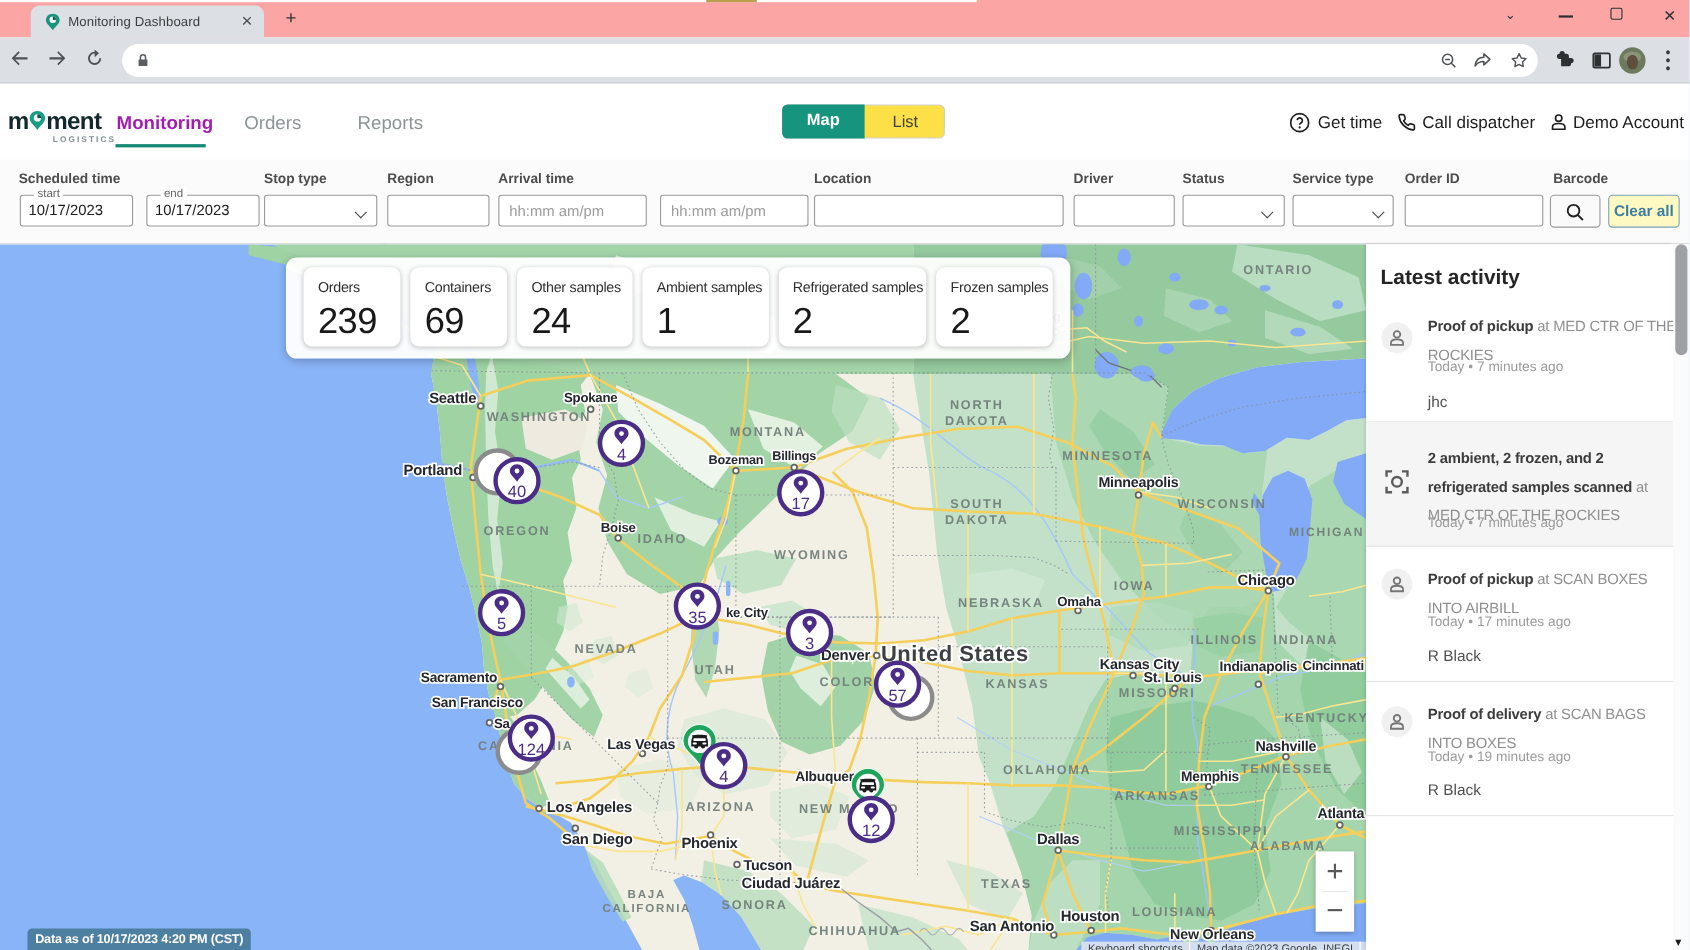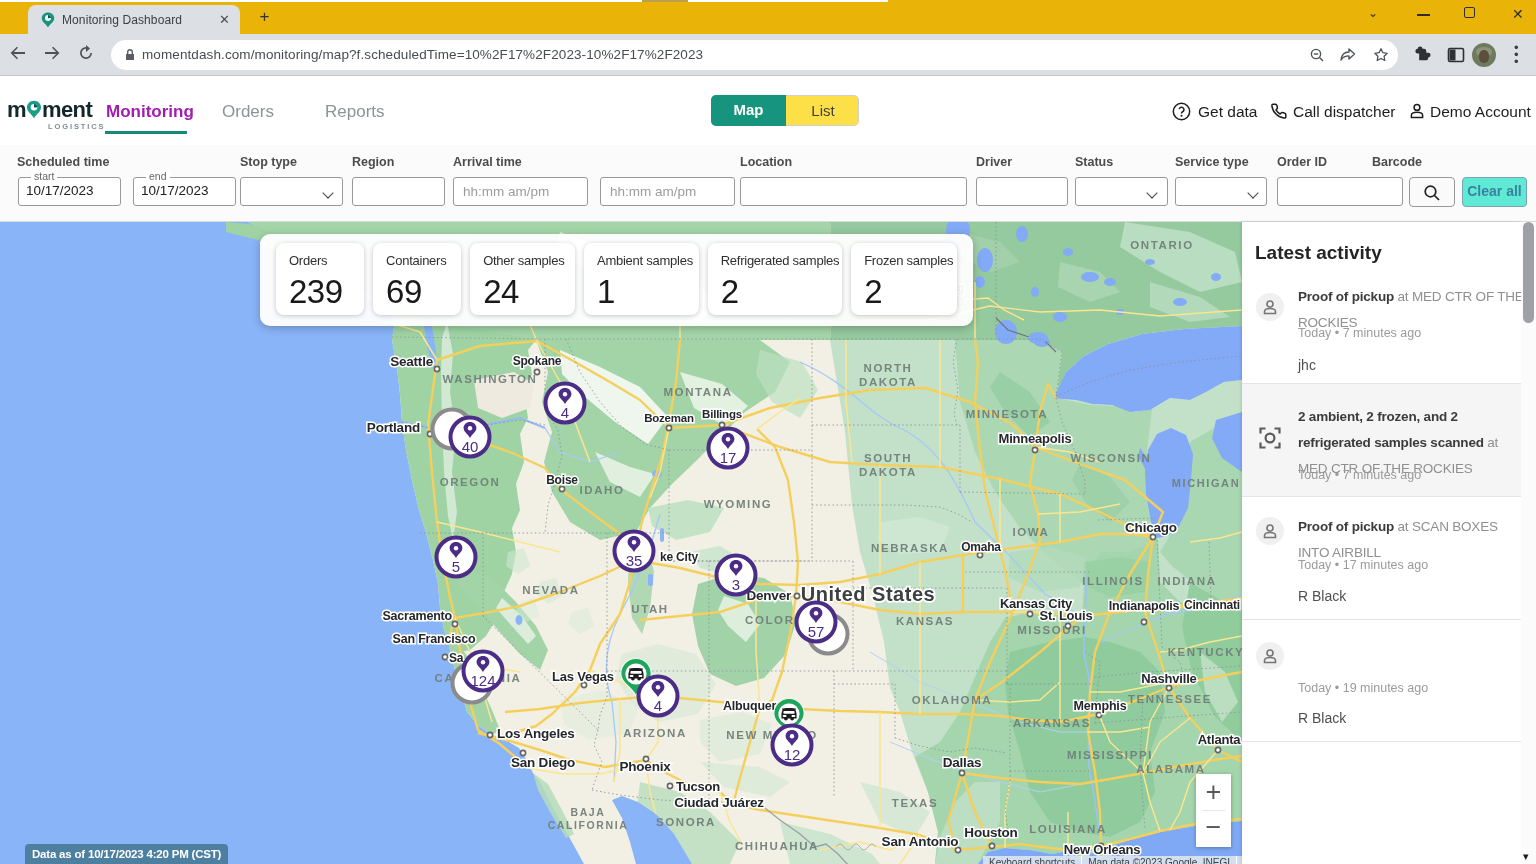--- a/index.html
+++ b/index.html
@@ -1,19 +1,19 @@
 <!DOCTYPE html>
 <html><head>
 <meta charset="utf-8">
 <style>
 *{margin:0;padding:0;box-sizing:border-box}
 html,body{width:1536px;height:864px;overflow:hidden;font-family:"Liberation Sans",sans-serif;background:#fff}
 #stage{position:absolute;top:0;left:0;width:1536px;height:864px;overflow:hidden}
 
-#tabstrip{position:absolute;top:0;left:0;width:1536px;height:34px;background:#eab308}
+#tabstrip{position:absolute;top:0;left:0;width:1536px;height:34px;background:#fca5a5}
 #tab{position:absolute;top:5px;left:28px;width:212px;height:29px;background:#dcdfe3;border-radius:8px 8px 0 0;font-size:12px;color:#3c4043}
 #tab .title{position:absolute;left:34px;top:8px;letter-spacing:.1px}
 #tab .x{position:absolute;right:10px;top:7px;font-size:13px;color:#4a4d51}
 #newtab{position:absolute;left:256px;top:9px;width:17px;height:17px;color:#2f3337;font-size:17px;line-height:16px;text-align:center}
 .winctl{position:absolute;top:3px;color:#2c2e33;font-size:13px}
 #toolbar{position:absolute;top:34px;left:0;width:1536px;height:42px;background:#dcdfe3;border-bottom:1px solid #c3c6ca}
 .navic{position:absolute;top:10px;color:#4e5256}
 #omni{position:absolute;top:6px;left:111px;width:1287px;height:30px;background:#fff;border-radius:15px}
 #omni .url{position:absolute;left:31px;top:7px;font-size:13.5px;color:#474c51;letter-spacing:.1px}
 
@@ -29,21 +29,21 @@
 .hbtn{position:absolute;top:27px;font-size:15.5px;color:#1d1d1d;font-weight:500}
 .hic{position:absolute;top:26px}
 
 #filters{position:absolute;top:145px;left:0;width:1536px;height:77px;background:#fbfbfb;border-bottom:1px solid #d9d9d9}
 .flabel{position:absolute;top:10px;font-size:12.5px;font-weight:bold;color:#4c4c4c}
 .finput{position:absolute;top:32px;height:29px;border:1px solid #999;border-radius:3px;background:#fff}
 .fnotch{position:absolute;top:25px;font-size:10.5px;color:#666;background:#fff;padding:0 3px}
 .fdate{position:absolute;top:38px;font-size:13.5px;color:#202020}
 .fph{position:absolute;top:39px;font-size:13.5px;color:#9c9c9c}
 .chev{position:absolute;top:44px;width:8px;height:8px;border-right:1.6px solid #444;border-bottom:1.6px solid #444;transform:rotate(45deg)}
-#clearall{position:absolute;left:1462px;top:32px;width:65px;height:30px;border:1.5px solid #79a2b6;border-radius:4px;background:#5eead4;color:#3d7f9e;font-weight:bold;font-size:14px;text-align:center;line-height:27px}
+#clearall{position:absolute;left:1462px;top:32px;width:65px;height:30px;border:1.5px solid #79a2b6;border-radius:4px;background:#fef9c3;color:#3d7f9e;font-weight:bold;font-size:14px;text-align:center;line-height:27px}
 #searchbtn{position:absolute;left:1409px;top:32px;width:46px;height:30px;border:1px solid #999;border-radius:4px;background:#fafafa}
 
 #mapwrap{position:absolute;top:222px;left:0;width:1242px;height:642px;overflow:hidden}
 #cards{position:absolute;left:260px;top:12px;width:713px;height:92px;background:rgba(255,255,255,.95);border-radius:10px;box-shadow:0 2px 8px rgba(0,0,0,.25);display:flex;gap:9px;padding:9px 16px 11px;align-items:stretch}
 .card{background:#fff;border-radius:8px;box-shadow:0 1px 5px rgba(0,0,0,.22);padding:10px 0 0 13px}
 .cl{font-size:13px;color:#2f2f2f;letter-spacing:-.25px;white-space:nowrap}
 .cn{font-size:33px;color:#191919;margin-top:5px;letter-spacing:-.5px}
 #databadge{position:absolute;left:25px;top:622px;height:20px;background:#4d7fa0;color:#fff;font-size:11.5px;font-weight:bold;border-radius:4px 4px 0 0;padding:4px 7px 0;letter-spacing:-.2px}
 #zoomctl{position:absolute;left:1196px;top:552px;width:35px;height:73px;background:#fff;box-shadow:0 1px 4px rgba(0,0,0,.3)}
 .zplus{font-size:27px;color:#595959;text-align:center;line-height:36px;height:36px}
@@ -92,21 +92,20 @@
   <svg class="navic" style="left:43px" width="18" height="18" viewBox="0 0 18 18">
         <path d="M2 8h11.2L9 3.8l1.1-1.1L16.4 9l-6.3 6.3L9 14.2 13.2 10H2z" fill="#4e5256"></path>
       </svg>
   <svg class="navic" style="left:77px" width="18" height="18" viewBox="0 0 18 18">
         <path d="M9 3a6 6 0 1 0 6 6h-1.7A4.3 4.3 0 1 1 9 4.7V8l4-3.5L9 1z" fill="#4e5256"></path>
       </svg>
   <div id="omni">
     <svg style="position:absolute;left:12px;top:8px" width="14" height="14" viewBox="0 0 14 14">
           <path d="M7 1a3 3 0 0 0-3 3v2H3v6h8V6h-1V4a3 3 0 0 0-3-3zm0 1.4A1.6 1.6 0 0 1 8.6 4v2H5.4V4A1.6 1.6 0 0 1 7 2.4z" fill="#5a5e63"></path>
         </svg>
-    <span class="url">momentdash.com/monitoring/map?f.scheduledTime=10%2F17%2F2023-10%2F17%2F2023</span>
     <svg style="position:absolute;left:1198px;top:7px" width="16" height="16" viewBox="0 0 16 16">
           <circle cx="7" cy="7" r="4.6" fill="none" stroke="#4e5256" stroke-width="1.4"></circle>
           <path d="M10.5 10.5 14 14" stroke="#4e5256" stroke-width="1.4"></path>
           <path d="M4.8 7h4.4" stroke="#4e5256" stroke-width="1.4"></path>
         </svg>
     <svg style="position:absolute;left:1228px;top:7px" width="17" height="16" viewBox="0 0 17 16">
           <path d="M10 2v3C5 5 2.5 8 2 13c1.8-2.8 4.2-4.1 8-4.1V12l5.5-5z" fill="none" stroke="#4e5256" stroke-width="1.4" stroke-linejoin="round"></path>
         </svg>
     <svg style="position:absolute;left:1262px;top:7px" width="16" height="16" viewBox="0 0 16 16">
           <path d="M8 1.8l1.9 3.9 4.3.6-3.1 3 .7 4.2L8 11.5l-3.8 2 .7-4.2-3.1-3 4.3-.6z" fill="none" stroke="#4e5256" stroke-width="1.3" stroke-linejoin="round"></path>
@@ -137,42 +136,42 @@
   <div class="nav" style="left:325px">Reports</div>
   <div id="toggle">
         <div class="map">Map</div>
         <div class="list">List</div>
       </div>
   <svg class="hic" style="left:1172px" width="19" height="19" viewBox="0 0 19 19">
         <circle cx="9.5" cy="9.5" r="8.2" fill="none" stroke="#1d1d1d" stroke-width="1.5"></circle>
         <path d="M7.2 7.2a2.4 2.4 0 1 1 3.4 2.6c-.7.35-1.1.7-1.1 1.6" fill="none" stroke="#1d1d1d" stroke-width="1.5"></path>
         <circle cx="9.5" cy="13.8" r="1" fill="#1d1d1d"></circle>
       </svg>
-  <div class="hbtn" style="left:1198px">Get data</div>
+  <div class="hbtn" style="left:1198px">Get time</div>
   <svg class="hic" style="left:1270px" width="18" height="18" viewBox="0 0 18 18">
         <path d="M3 2.2 C2.2 2.2 1.8 3 1.9 3.8 2.6 10 8 15.4 14.2 16.1c.8.1 1.6-.3 1.6-1.1v-2.6c0-.6-.4-1-1-1.2l-2.4-.6c-.5-.1-1 0-1.3.4l-.9 1a11 11 0 0 1-4.2-4.2l1-.9c.4-.3.5-.8.4-1.3L6.8 3.2c-.2-.6-.6-1-1.2-1z" fill="none" stroke="#1d1d1d" stroke-width="1.5" stroke-linejoin="round"></path>
       </svg>
   <div class="hbtn" style="left:1293px">Call dispatcher</div>
   <svg class="hic" style="left:1408px" width="18" height="18" viewBox="0 0 18 18">
         <circle cx="9" cy="5.4" r="2.9" fill="none" stroke="#1d1d1d" stroke-width="1.5"></circle>
         <path d="M3.4 15.5v-2.2c0-2 2.6-3 5.6-3s5.6 1 5.6 3v2.2z" fill="none" stroke="#1d1d1d" stroke-width="1.5"></path>
       </svg>
   <div class="hbtn" style="left:1430px">Demo Account</div>
 </div>
 <div id="filters">
   <div class="flabel" style="left:17px">Scheduled time</div>
   <div class="flabel" style="left:240px">Stop type</div>
   <div class="flabel" style="left:352px">Region</div>
   <div class="flabel" style="left:453px">Arrival time</div>
   <div class="flabel" style="left:740px">Location</div>
   <div class="flabel" style="left:976px">Driver</div>
   <div class="flabel" style="left:1075px">Status</div>
   <div class="flabel" style="left:1175px">Service type</div>
   <div class="flabel" style="left:1277px">Order ID</div>
-  <div class="flabel" style="left:1372px">Barcode</div>
+  <div class="flabel" style="left:1412px">Barcode</div>
   <div class="finput" style="left:18px;width:103px"></div>
   <div class="fnotch" style="left:31px">start</div>
   <div class="fdate" style="left:26px">10/17/2023</div>
   <svg style="position:absolute;left:99px;top:184px" width="15" height="15" viewBox="0 0 15 15">
         <rect x="1.2" y="2.2" width="12.6" height="11.6" rx="1.2" fill="none" stroke="#333" stroke-width="1.3"></rect>
         <path d="M1.2 5.6h12.6" stroke="#333" stroke-width="1.3"></path>
         <path d="M4.6 1v2.8M10.4 1v2.8" stroke="#333" stroke-width="1.5"></path>
         <rect x="3.4" y="7.3" width="2" height="2" fill="#333"></rect>
         <rect x="6.5" y="7.3" width="2" height="2" fill="#333"></rect>
         <rect x="9.6" y="7.3" width="2" height="2" fill="#333"></rect>
@@ -682,20 +681,21 @@
     <div class="etime" style="top:61px">Today • 17 minutes ago</div>
     <div class="ename" style="top:91px">R Black</div>
   </div>
   <div class="entry" style="top:398px;height:122px">
     <div class="eicon" style="top:22px">
           <svg width="20" height="20" viewBox="0 0 20 20">
             <circle cx="10" cy="7" r="3" fill="none" stroke="#757575" stroke-width="1.6"></circle>
             <path d="M4.5 16.5v-1.8c0-2.2 2.8-3.2 5.5-3.2s5.5 1 5.5 3.2v1.8z" fill="none" stroke="#757575" stroke-width="1.6"></path>
           </svg>
         </div>
+    <div class="etext" style="top:17px"><span class="eb">Proof of delivery</span> <span class="eg">at SCAN BAGS INTO BOXES</span></div>
     <div class="etime" style="top:61px">Today • 19 minutes ago</div>
     <div class="ename" style="top:90px">R Black</div>
   </div>
 </div>
 <div id="vscroll">
       <div id="vthumb"></div>
       <div id="varrow">▾</div>
     </div>
 </div>
 

